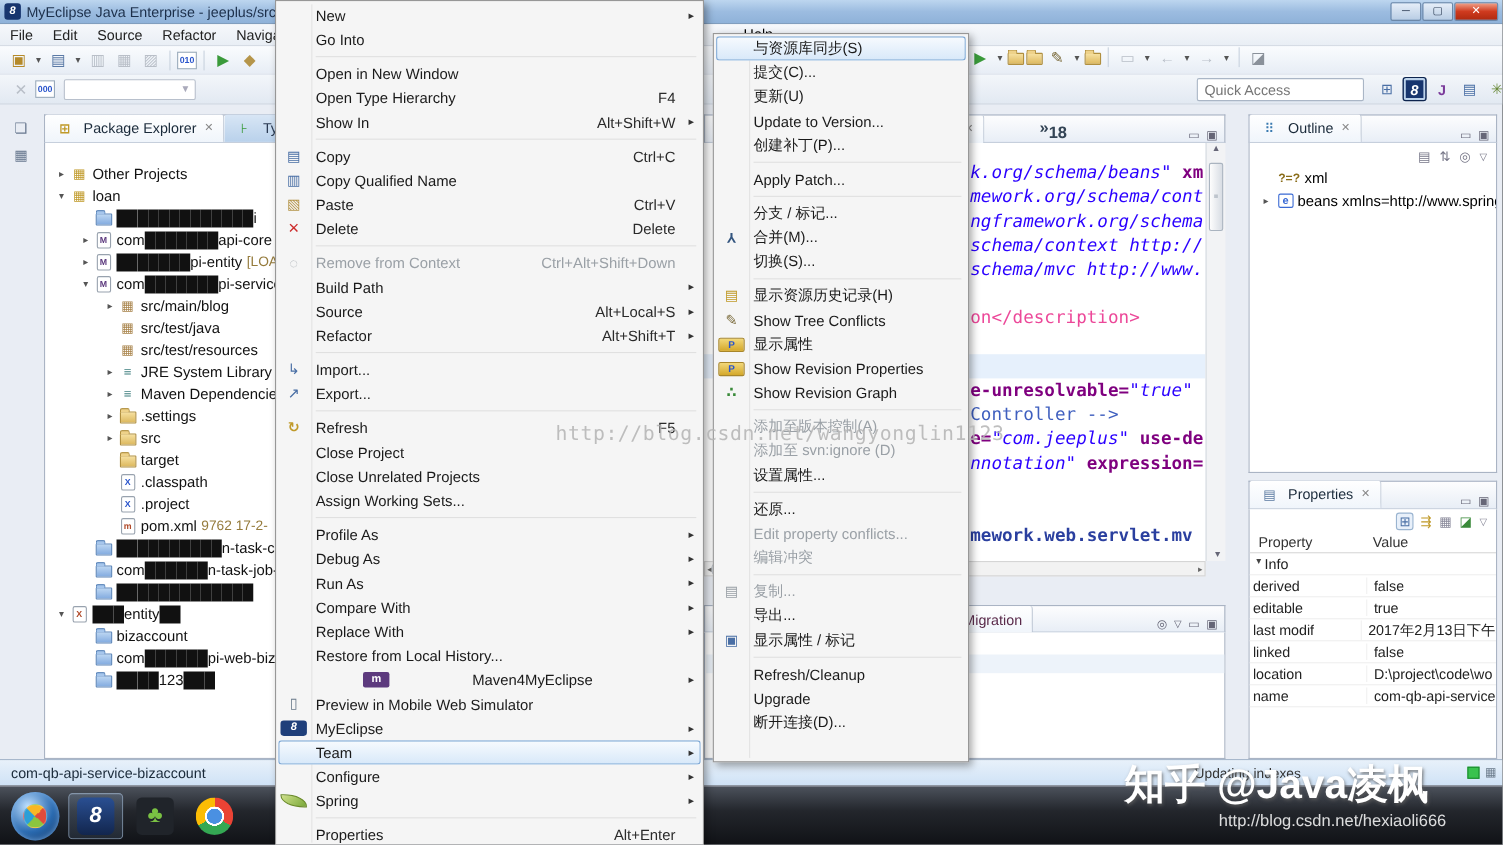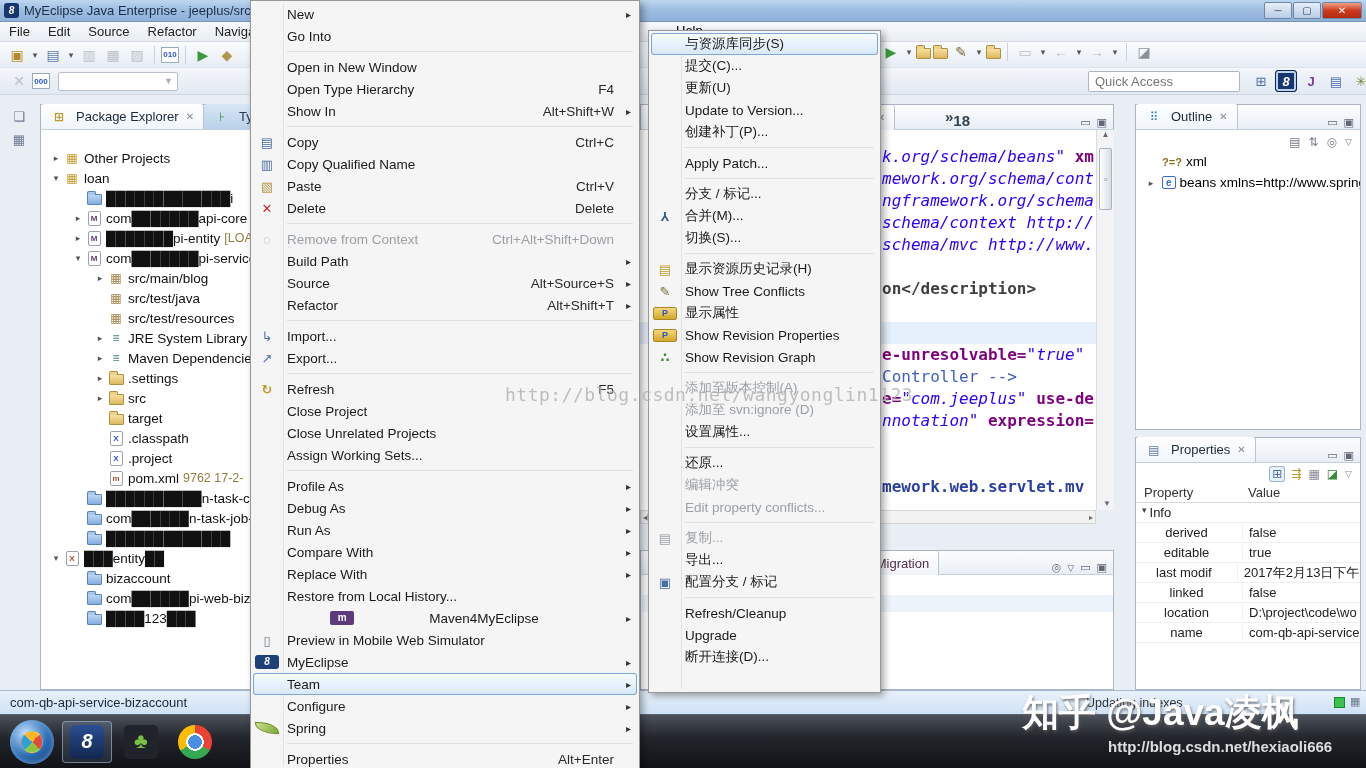--- a/index.html
+++ b/index.html
@@ -67,21 +67,21 @@
   .hthumb{height:9px;background:linear-gradient(#fdfdfd,#d8dde4);border:1px solid #b0b8c2;border-radius:2px}
 
   
   #ed-tabs{left:640px;top:104px;width:474px;height:26px}
   #ed-tab{position:absolute;left:172px;top:0}
   #ed-over{position:absolute;left:304px;top:3px;font-size:15px;color:#345;font-weight:bold}
   #ed-over sub{font-size:15px}
   #ed-code{left:640px;top:130px;width:456px;height:380px;background:#fff;overflow:hidden;font-family:"DejaVu Sans Mono",monospace;font-size:16px;padding-top:16px}
   .cl{height:22px;line-height:22px;padding-left:242px;white-space:pre}
   .cl.cur{background:#e6f0fc}
-  .s{color:#2a00ff;font-style:italic}.n{color:#7f007f;font-weight:bold}.g{color:#404040;font-weight:bold}.cm{color:#3f5fbf}.lb{color:#2a3f9f;font-weight:bold}
+  .s{color:#2a00ff;font-style:italic}.n{color:#7f007f;font-weight:bold}.g{color:#ec4899;font-weight:normal}.cm{color:#3f5fbf}.lb{color:#2a3f9f;font-weight:bold}
   #ed-vscr{left:1096px;top:130px;width:18px;height:380px;background:#f2f3f5;border-left:1px solid #d8dce2;font-size:8px;color:#667;text-align:center}
   #ed-vthumb{position:absolute;left:2px;top:18px;width:13px;height:62px;background:linear-gradient(90deg,#fdfdfd,#d8dde4);border:1px solid #aab4c0;border-radius:2px;font-size:7px;line-height:62px;color:#98a2ae}
   #ed-hscr{left:640px;top:510px;width:456px;height:14px}
 
   
   #bp-tabs{left:640px;top:550px;width:474px;height:25px}
   #bp-tab{position:absolute;left:212px;top:0}
   #bp-body{left:640px;top:575px;width:474px;height:115px}
   #bp-strip{position:absolute;left:1px;top:20px;width:471px;height:17px;background:#edf3fa}
 
@@ -95,21 +95,21 @@
   .ebox{background:#fff;border:1px solid #3a6ad4;color:#3a6ad4;font-weight:bold;font-size:10px;padding:0 3px;border-radius:2px}
 
   
   #pr-tabs{left:1135px;top:437px;width:226px;height:26px}
   #pr-body{left:1135px;top:463px;width:226px;height:227px}
   #pr-tools{display:flex;justify-content:flex-end;gap:7px;padding:4px 8px 2px;color:#889;font-size:12px;align-items:center}
   .prt-press{box-shadow:0 0 0 1px #9ab4d0;background:#e8f0fa;border-radius:2px;padding:0 2px;color:#4a6fa5}
   #pr-head{display:flex;height:20px;font-size:13px;color:#333;border-bottom:1px solid #d8d8d8;align-items:center}
   #pr-head .h1{width:106px;padding-left:8px}#pr-head .h2{padding-left:6px}
   .pr{display:flex;height:20px;font-size:13px;color:#222;border-bottom:1px solid #efefef;align-items:center}
-  .pc{width:106px;text-align:right;padding-right:8px;display:flex;justify-content:center;gap:3px}
+  .pc{width:106px;text-align:right;padding-right:8px;display:flex;justify-content:flex-start;gap:3px}
   .pr.grp .pc{justify-content:flex-start;padding-left:6px}
   .pv{border-left:1px solid #f0f0f0;padding-left:6px;white-space:nowrap;overflow:hidden}
   .parr{font-size:9px;color:#444;font-style:normal}
 
   
   #statusbar{left:0;top:690px;width:1366px;height:24px;background:linear-gradient(#e8f1fa,#cfe2f6);border-top:1px solid #a8b8cc;font-size:13px;color:#1a2a3a}
   #status-left{position:absolute;left:10px;top:4px}
   #status-right{position:absolute;left:1086px;top:5px;color:#333;font-size:12.5px}
   #status-prog{position:absolute;left:1334px;top:6px;width:11px;height:11px;background:#39c24e;border:1px solid #1a8a2e}
   #status-panes{position:absolute;left:1350px;top:4px;color:#6a7a8a;font-size:11px}
@@ -143,21 +143,21 @@
   .cleaf{display:inline-block;width:12px;height:12px;background:linear-gradient(135deg,#cfe08a,#7aa83a);border-radius:0 90% 0 90%;border:1px solid #6a8a2a}
   .cmerge{display:inline-block;transform:rotate(180deg);color:#33557f;font-weight:bold}
   .cP{background:linear-gradient(#f2d879,#d4a82a);border:1px solid #a8862a;color:#2a55cc;font-size:9px;font-weight:bold;width:13px;height:13px;line-height:11px;border-radius:2px;display:inline-block}
   .cgraph{color:#3a8a3a;font-weight:bold}
   .cmob{color:#6a7a8a}
 
   
   .wm{position:absolute;z-index:70;pointer-events:none}
   #wm-center{left:505px;top:384px;font-family:"DejaVu Sans Mono",monospace;font-size:18px;color:#b4b4b4;opacity:.85;letter-spacing:.5px}
   #wm-zhihu{left:1022px;top:688px;font-size:37px;font-weight:bold;color:#fff;text-shadow:1px 2px 3px rgba(90,90,90,.8);white-space:nowrap}
-  #wm-csdn{left:1108px;top:738px;font-size:15px;font-weight:bold;color:#ffffffd8;white-space:nowrap}
+  #wm-csdn{left:1108px;top:738px;font-size:15px;font-weight:normal;color:#ffffffd8;white-space:nowrap}
 </style>
 </head>
 <body>
 
 <div id="screen">
 
   <div class="abs" id="titlebar">
     <span class="tb-ico">8</span>
     <span id="title-text">MyEclipse Java Enterprise - jeeplus/src</span>
     <span id="winbtns">
@@ -823,21 +823,21 @@
       <div class="mi">
         <span class="mico"></span>
         <span class="mlab">Build Path</span>
         <span class="msc"></span>
         <span class="marr">▸</span>
       </div>
 
       <div class="mi">
         <span class="mico"></span>
         <span class="mlab">Source</span>
-        <span class="msc">Alt+Source+S</span>
+        <span class="msc">Alt+Local+S</span>
         <span class="marr">▸</span>
       </div>
 
       <div class="mi">
         <span class="mico"></span>
         <span class="mlab">Refactor</span>
         <span class="msc">Alt+Shift+T</span>
         <span class="marr">▸</span>
       </div>
 
@@ -1161,28 +1161,28 @@
 
       <div class="mi">
         <span class="mico"></span>
         <span class="mlab">还原...</span>
         <span class="msc"></span>
         <span class="marr"></span>
       </div>
 
       <div class="mi dis">
         <span class="mico"></span>
+        <span class="mlab">Edit property conflicts...</span>
+        <span class="msc"></span>
+        <span class="marr"></span>
+      </div>
+
+      <div class="mi dis">
+        <span class="mico"></span>
         <span class="mlab">编辑冲突</span>
-        <span class="msc"></span>
-        <span class="marr"></span>
-      </div>
-
-      <div class="mi dis">
-        <span class="mico"></span>
-        <span class="mlab">Edit property conflicts...</span>
         <span class="msc"></span>
         <span class="marr"></span>
       </div>
 
 
       <div class="mi sep">
         <span class="mico"></span>
         <span class="mlab"></span>
         <span class="msc"></span>
         <span class="marr"></span>
@@ -1197,21 +1197,21 @@
 
       <div class="mi">
         <span class="mico"></span>
         <span class="mlab">导出...</span>
         <span class="msc"></span>
         <span class="marr"></span>
       </div>
 
       <div class="mi">
         <span class="mico cblue">▣</span>
-        <span class="mlab">配置分支 / 标记</span>
+        <span class="mlab">显示属性 / 标记</span>
         <span class="msc"></span>
         <span class="marr"></span>
       </div>
 
       <div class="mi sep">
         <span class="mico"></span>
         <span class="mlab"></span>
         <span class="msc"></span>
         <span class="marr"></span>
       </div>

